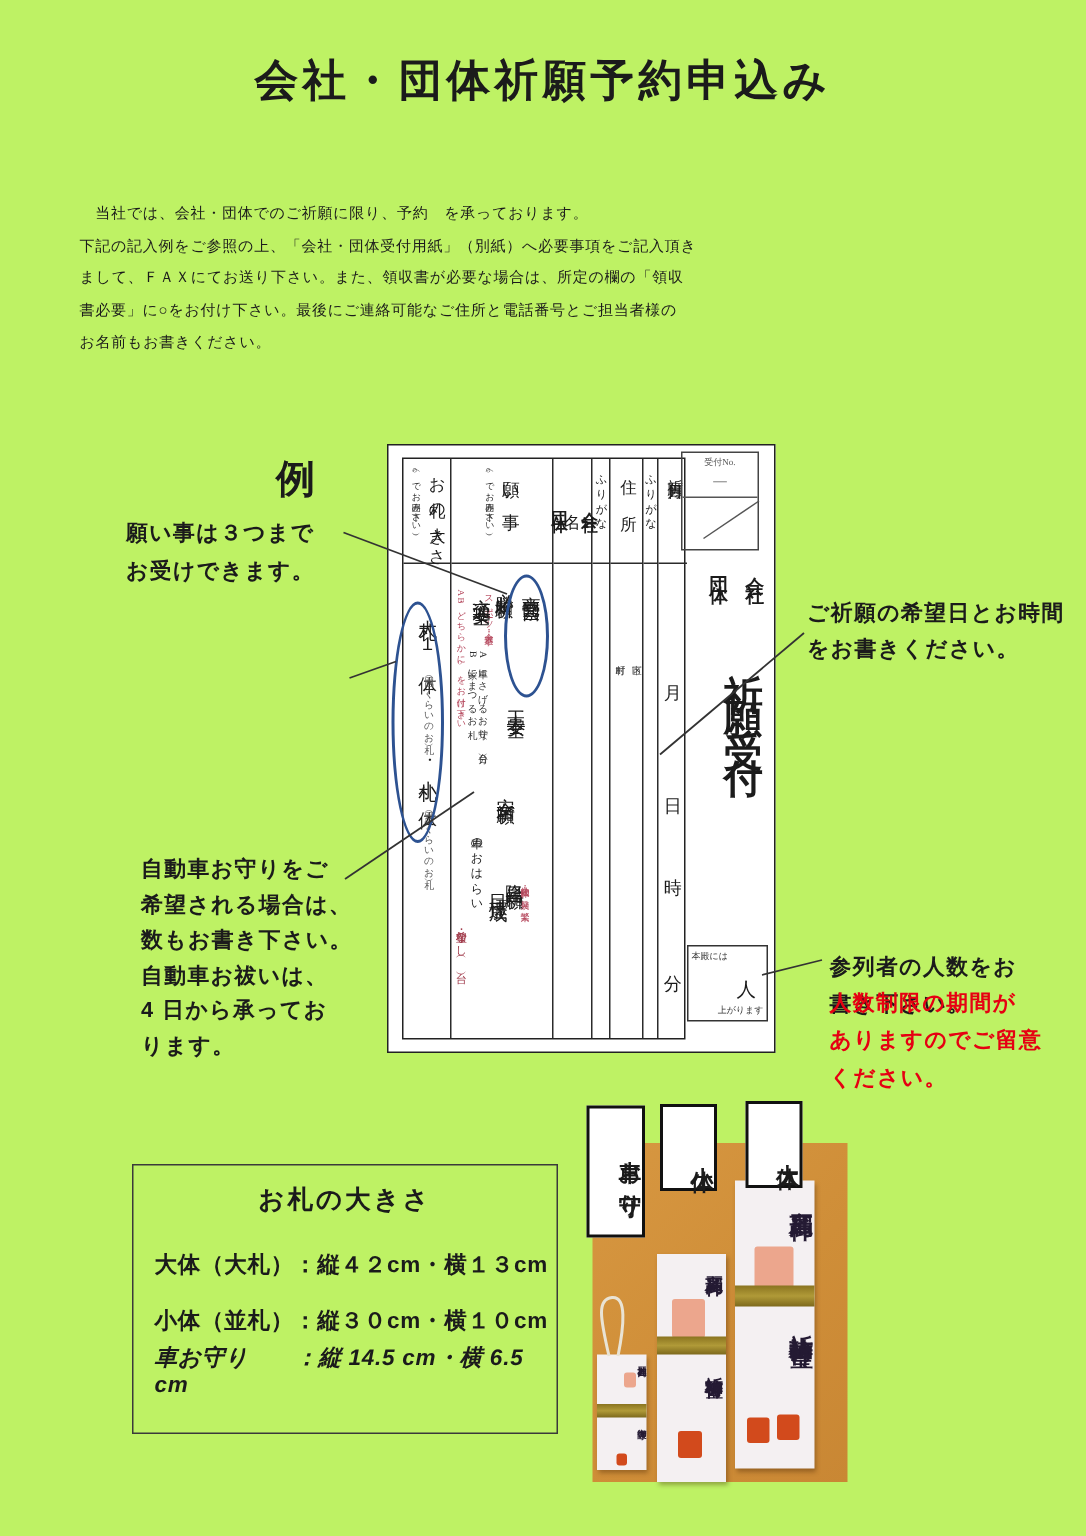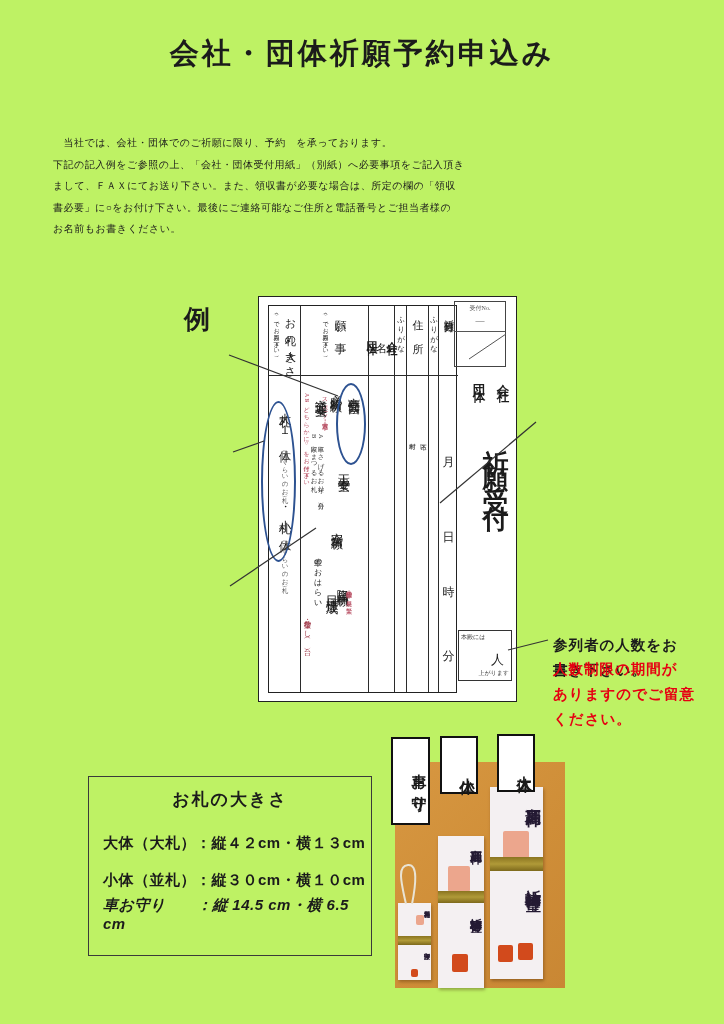--- a/index.html
+++ b/index.html
@@ -126,20 +126,30 @@
 <div class="page">
 
   <div class="title serif">会社・団体祈願予約申込み</div>
   <div class="intro serif pre">　当社では、会社・団体でのご祈願に限り、予約　を承っております。
 下記の記入例をご参照の上、「会社・団体受付用紙」（別紙）へ必要事項をご記入頂き
 まして、ＦＡＸにてお送り下さい。また、領収書が必要な場合は、所定の欄の「領収
 書必要」に○をお付け下さい。最後にご連絡可能なご住所と電話番号とご担当者様の
 お名前もお書きください。</div>
   <div class="rei gothic">例</div>
 
+  <div class="note gothic pre n1">願い事は３つまで
+お受けできます。</div>
+  <div class="note gothic pre n3">自動車お守りをご
+希望される場合は、
+数もお書き下さい。
+自動車お祓いは、
+4 日から承ってお
+ります。</div>
+  <div class="note gothic pre n4">ご祈願の希望日とお時間
+をお書きください。</div>
   <div class="note gothic pre n5">参列者の人数をお
 書き下さい。</div>
   <div class="note gothic pre n5r red">人数制限の期間が
 ありますのでご留意
 ください。</div>
 
   <div class="form-outer">
 
     <div class="form-table">
 

